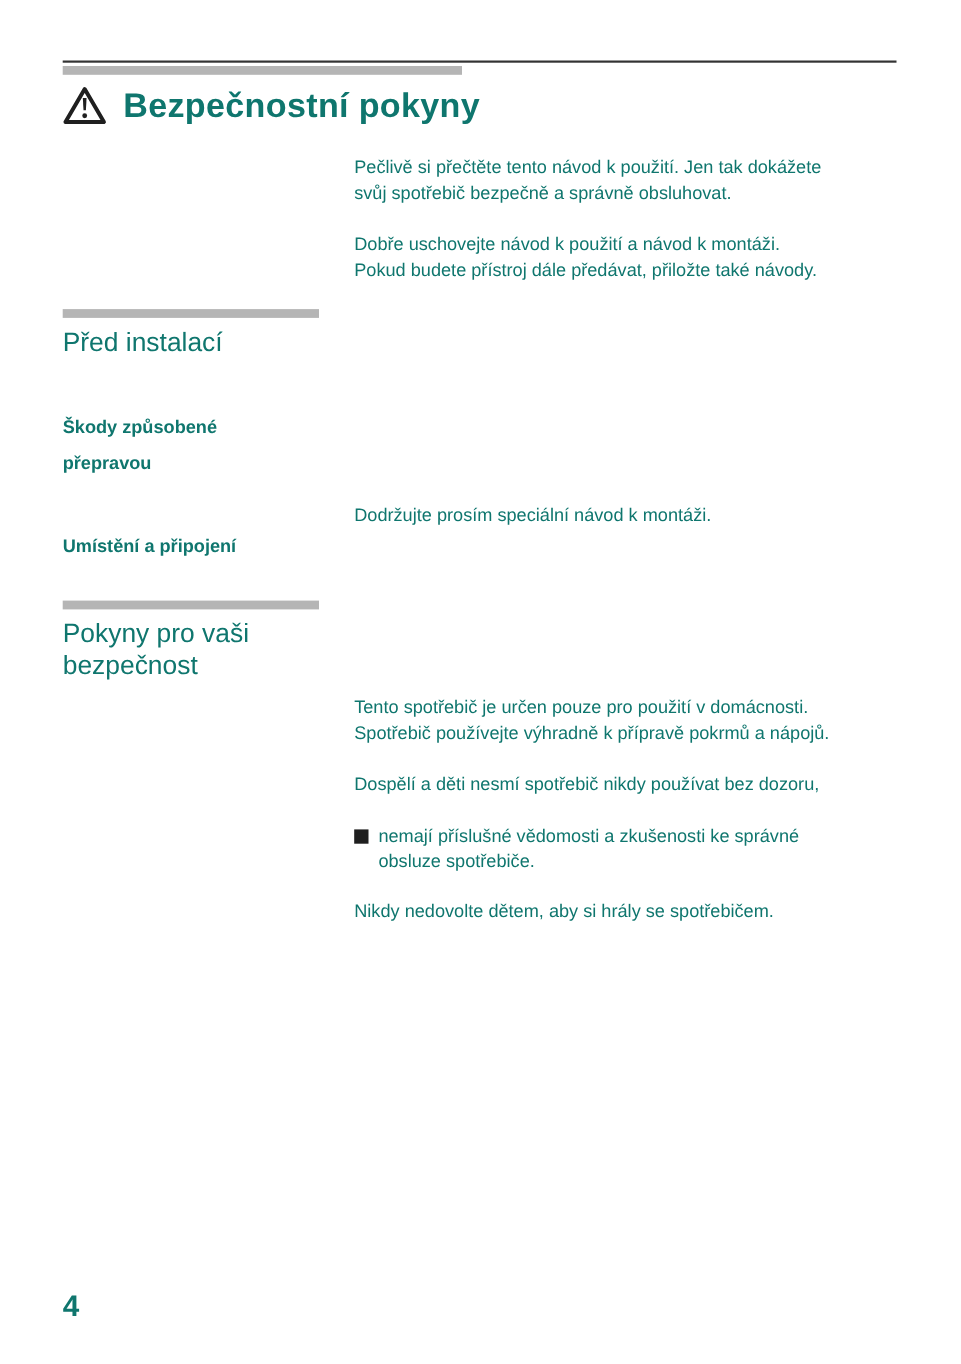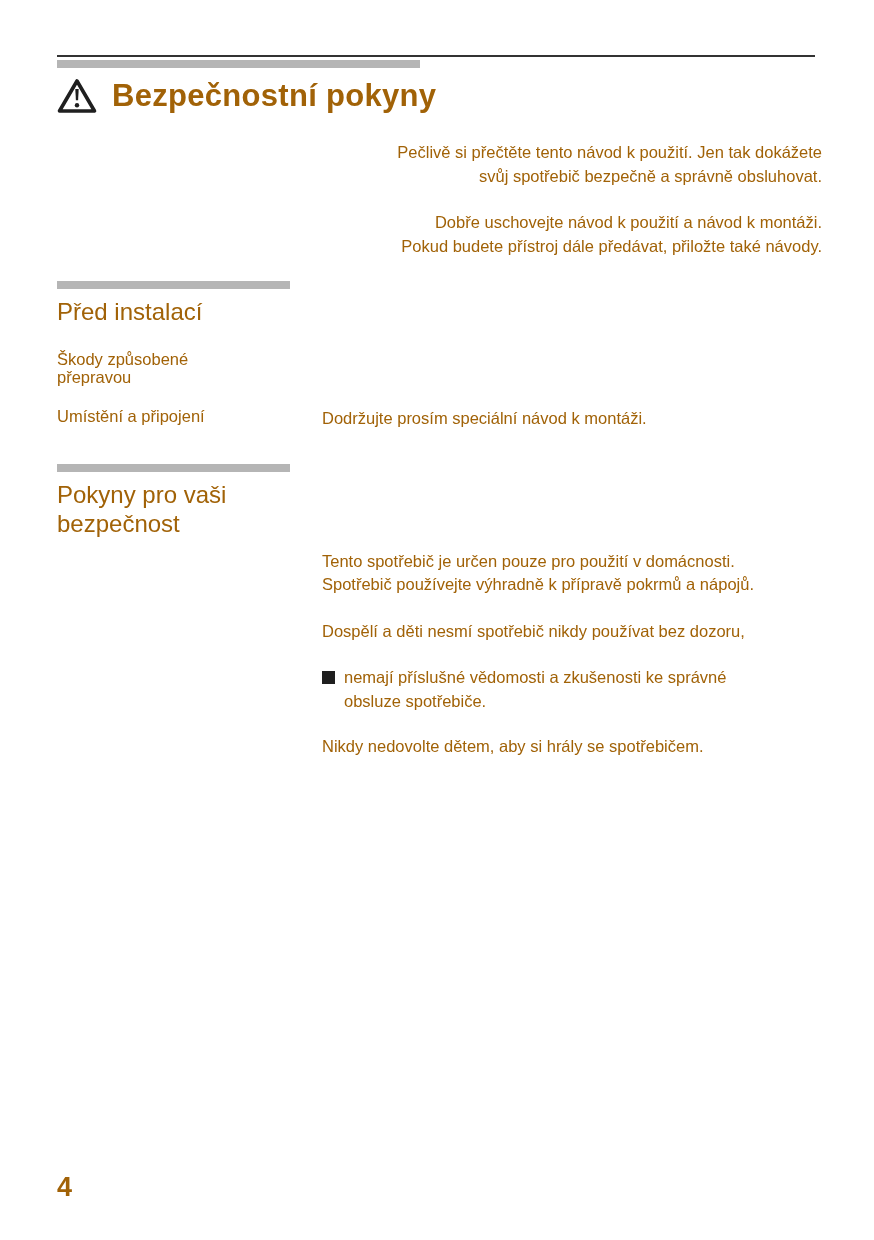--- a/index.html
+++ b/index.html
@@ -3,21 +3,21 @@
 <meta charset="utf-8">
 <style>
   html,body { margin:0; padding:0; background:#e8e8e8; }
   .page {
     position: relative;
     width: 874px;
     height: 1240px;
     background: #ffffff;
     margin: 0 auto;
     font-family: "Liberation Sans", sans-serif;
-    color: #a16207;
+    color: #0f766e;
     overflow: hidden;
   }
   .inner { padding-left: 57px; padding-right: 59px; }
 
   .top-rule {
     margin-top: 55px;
     width: 758px;
     border-top: 2px solid #333333;
   }
   .bar { background: #b5b5b5; }
@@ -34,44 +34,45 @@
   }
 
   .body-col { margin-left: 265px; width: 500px; }
   .body-text {
     font-size: 16.5px;
     line-height: 23.5px;
     white-space: pre-line;
   }
   p.body-text { margin: 0 0 23px 0; }
 
-  .intro { margin-top: 27px; text-align: right; }
+  .intro { margin-top: 27px; }
 
   .sec-head {
     margin: 8px 0 0 0;
     font-size: 24px;
     font-weight: normal;
     line-height: 29px;
     white-space: pre-line;
     width: 260px;
   }
   .bar2 { margin-top: 6px; }
   .bar3 { margin-top: 33px; }
 
   .rows { margin-top: 24px; }
   .row { display: flex; margin-bottom: 21px; }
   .row-label {
     width: 265px;
     flex: none;
     font-size: 16.5px;
-    font-weight: normal;
-    line-height: 18px;
+    font-weight: bold;
+    line-height: 32px;
     white-space: pre-line;
     box-sizing: border-box;
     padding-right: 70px;
+    margin-top: 23px;
   }
   .row-text { width: 500px; }
 
   .safety-body { margin-top: 12px; }
   .bullet-item { display: flex; margin: 0 0 22px 0; }
   .bullet-square {
     flex: none;
     width: 13px; height: 13px;
     background: #1f1f1f;
     margin: 5px 9px 0 0;

